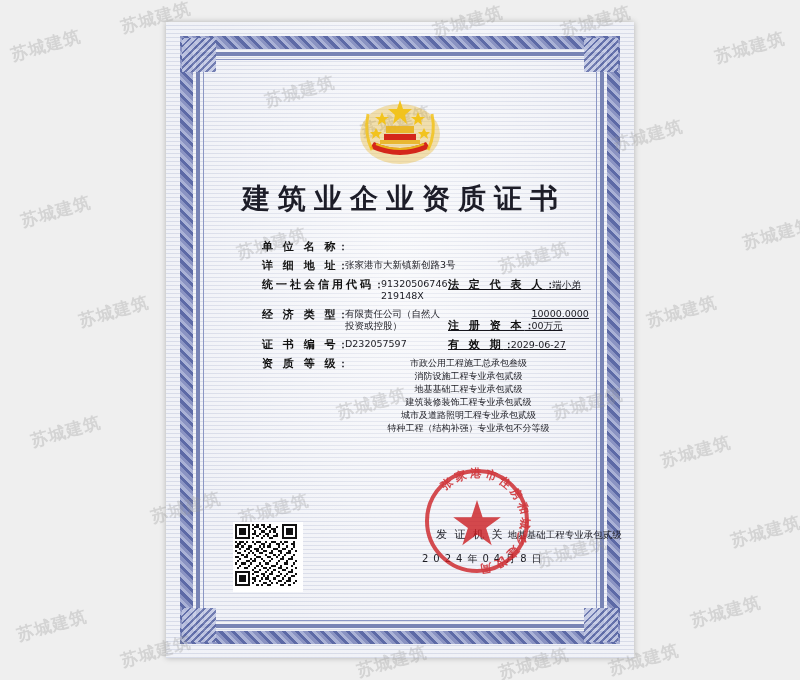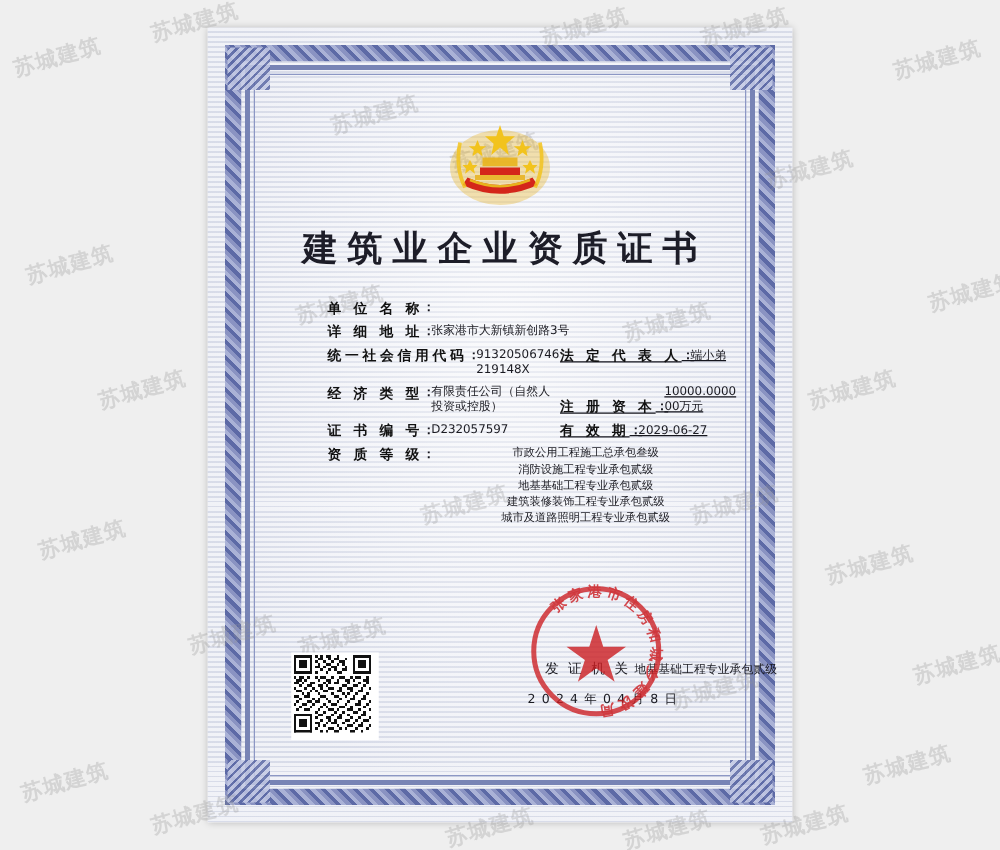--- a/index.html
+++ b/index.html
@@ -337,20 +337,21 @@
 
       <div class="row">
         <span class="lbl w5">资 质 等 级</span>
         <span class="colon">：</span>
         <span class="val qual-list">
           <div>市政公用工程施工总承包叁级</div>
           <div>消防设施工程专业承包贰级</div>
           <div>地基基础工程专业承包贰级</div>
           <div>建筑装修装饰工程专业承包贰级</div>
           <div>城市及道路照明工程专业承包贰级</div>
+          <div>特种工程（结构补强）专业承包不分等级</div>
         </span>
       </div>
 
     </div>
 
     <div id="qr">
       <svg viewBox="0 0 29 29" width="62" height="62" shape-rendering="crispEdges">
         <rect width="29" height="29" fill="#fff"></rect>
         <g fill="#111">
           <rect x="0" y="0" width="7" height="1"></rect>

